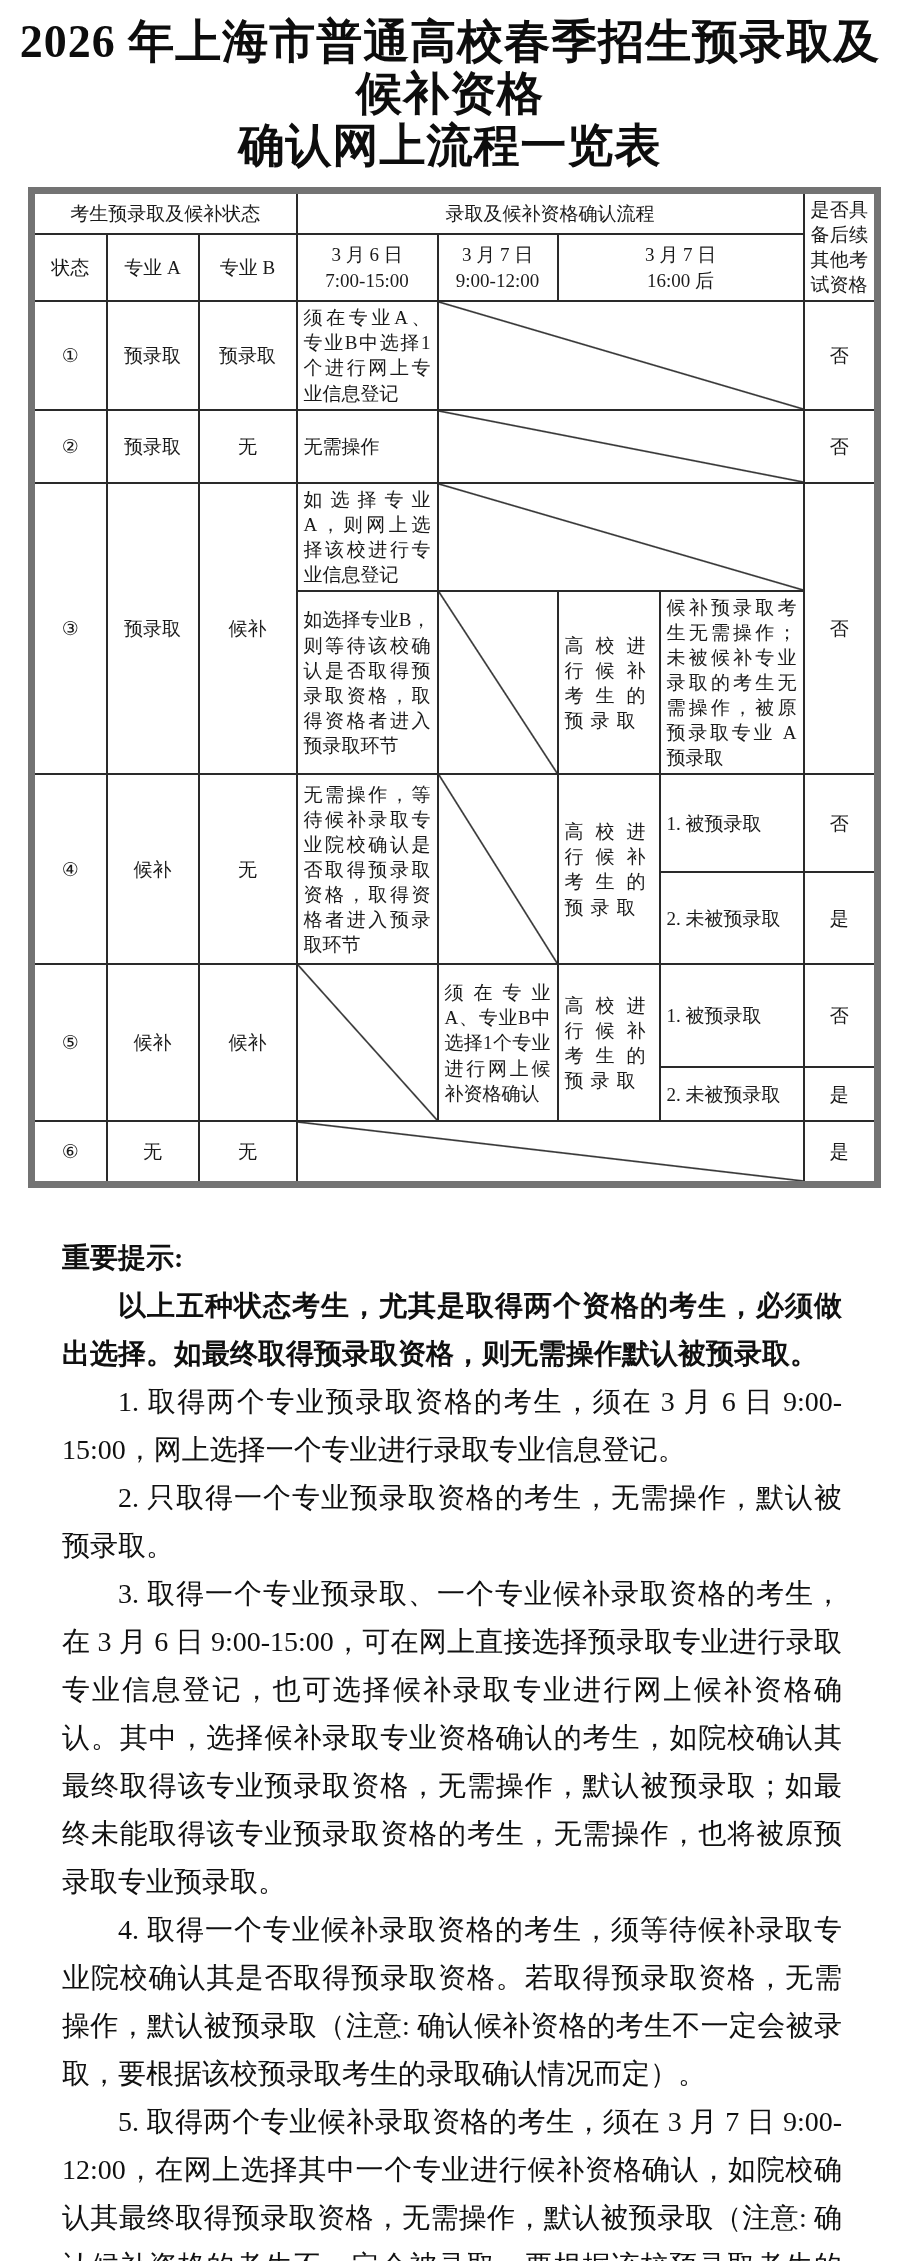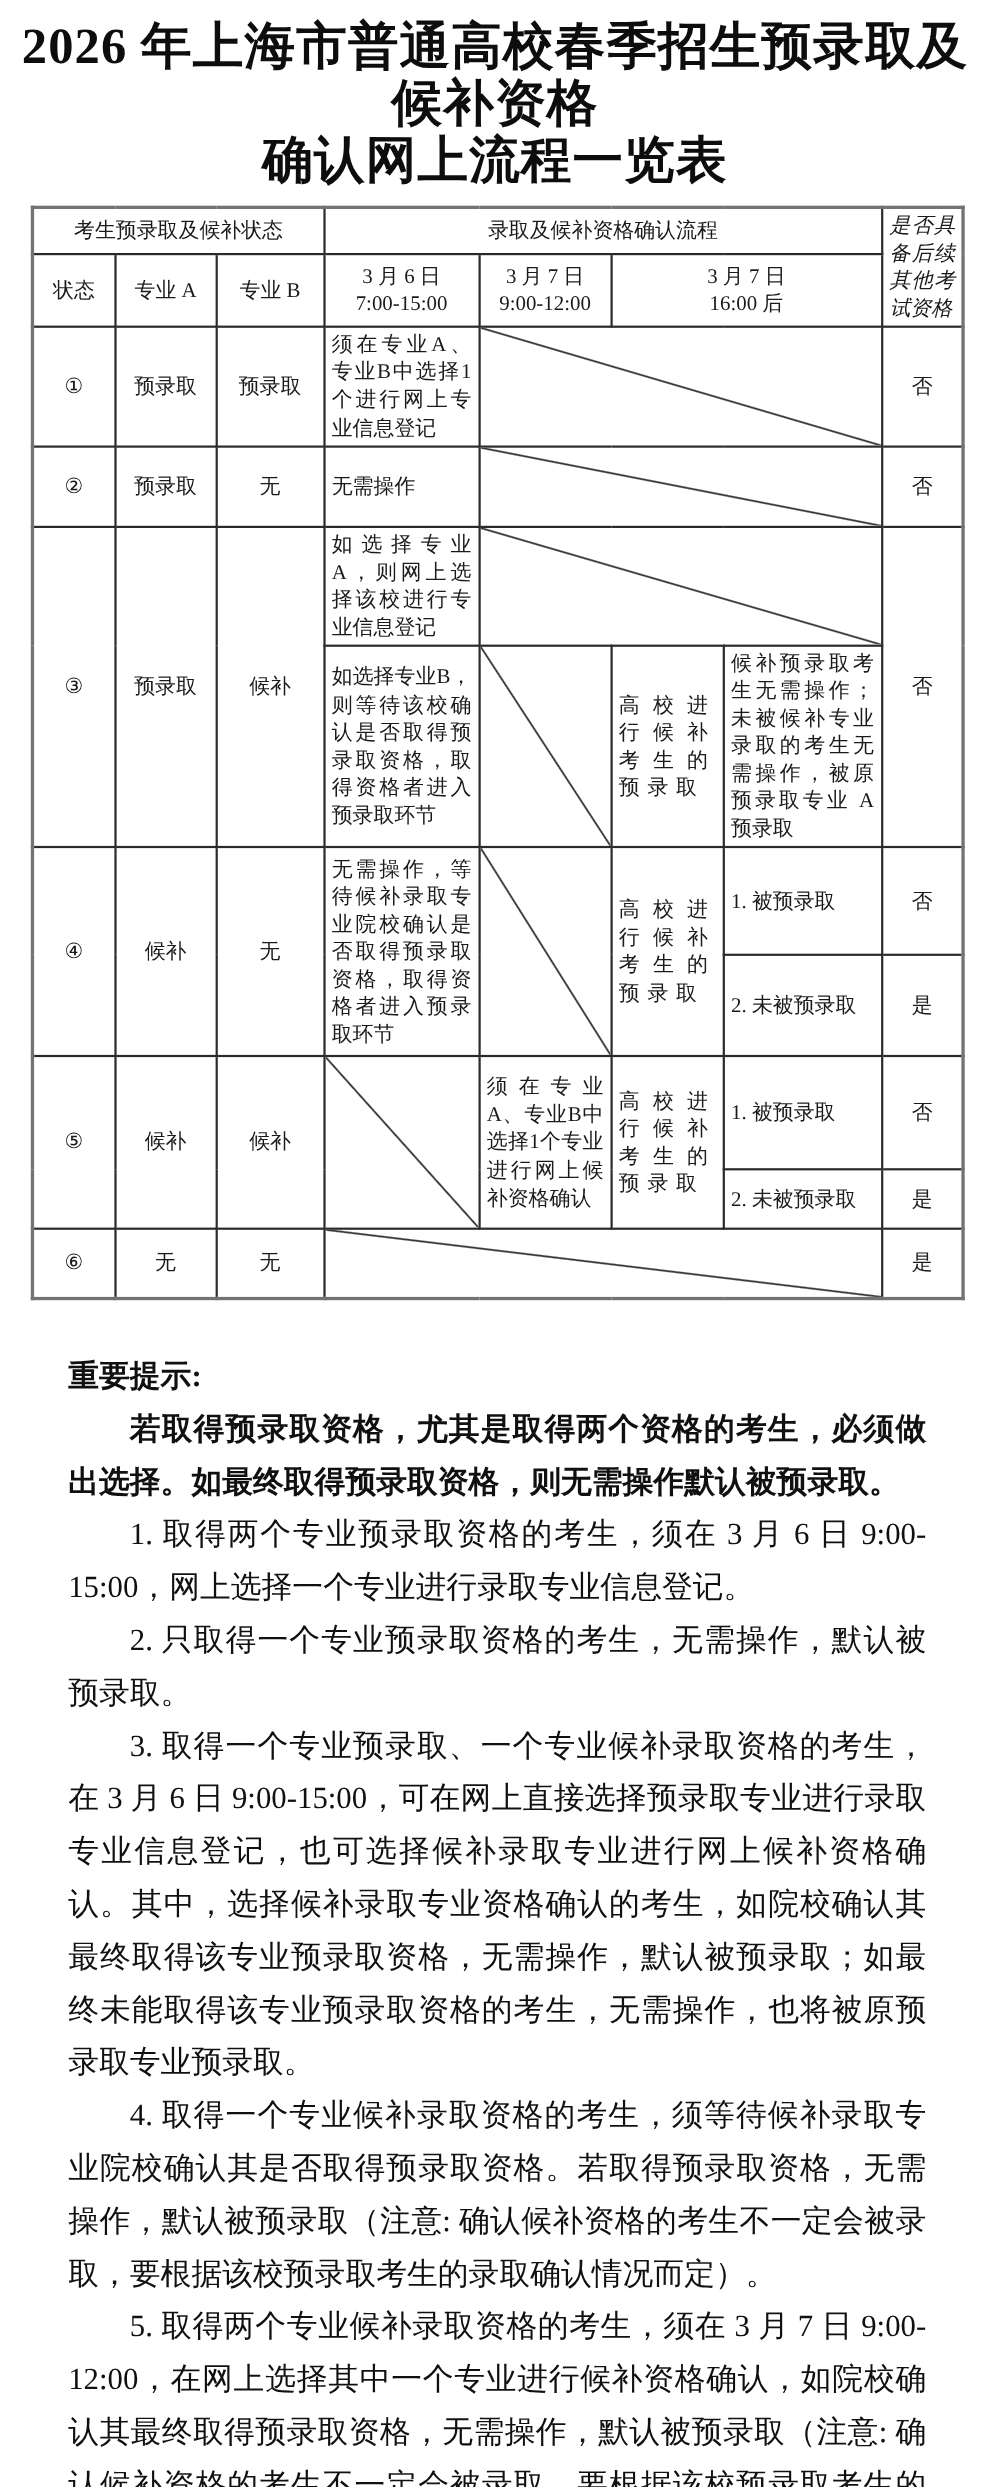--- a/index.html
+++ b/index.html
@@ -9,34 +9,34 @@
     overflow:hidden;
   }
   .page{width:900px;}
   .title{
     text-align:center;font-weight:bold;font-size:46px;line-height:52px;
     padding-top:16px;color:#0d0d0d;letter-spacing:1px;
   }
   table.flow{
     border-collapse:collapse;table-layout:fixed;
     width:846px;margin:15px 0 0 28px;
-    border:3px solid #737373;
+    border:7px solid #737373;
   }
   table.flow td{
     border:2px solid #2a2a2a;
     font-size:19px;line-height:1.32;
     padding:3px 6px;vertical-align:middle;
     overflow:hidden;color:#1a1a1a;
   }
   td.c{text-align:center;border-radius:26px;}
   td.j{text-align:justify;}
   td.pre{white-space:pre-line;text-align:center;}
   td.hdr{font-size:20px;text-align:center;}
   td.status{font-size:22px;text-align:center;}
-  td.followup{font-size:20px;line-height:24px;text-align:justify;padding:3px 6px;font-style:italic;}
+  td.followup{font-size:20px;line-height:24px;text-align:justify;padding:3px 6px;}
   td.college{
     text-align:justify;letter-spacing:7px;line-height:1.85;padding:3px 5px 3px 9px;
   }
   td.diag{position:relative;padding:0;}
   .dline{
     position:absolute;top:0;left:0;right:0;bottom:0;
     background:linear-gradient(to top right,
       transparent calc(50% - 1.4px),
       #3a3a3a calc(50% - 0.3px),
       #3a3a3a calc(50% + 0.3px),
@@ -174,21 +174,21 @@
       <td colspan="4" class="diag">
             <div class="dline"></div>
           </td>
       <td class="c">是</td>
     </tr>
   </tbody>
     </table>
 
   <div class="notes">
     <div class="heading">重要提示:</div>
-    <p class="intro">若取得预录取资格，尤其是取得两个资格的考生，必须做出选择。如最终取得预录取资格，则无需操作默认被预录取。</p>
+    <p class="intro">以上五种状态考生，尤其是取得两个资格的考生，必须做出选择。如最终取得预录取资格，则无需操作默认被预录取。</p>
     <p>1. 取得两个专业预录取资格的考生，须在 3 月 6 日 9:00-15:00，网上选择一个专业进行录取专业信息登记。</p>
     <p>2. 只取得一个专业预录取资格的考生，无需操作，默认被预录取。</p>
     <p>3. 取得一个专业预录取、一个专业候补录取资格的考生，在 3 月 6 日 9:00-15:00，可在网上直接选择预录取专业进行录取专业信息登记，也可选择候补录取专业进行网上候补资格确认。其中，选择候补录取专业资格确认的考生，如院校确认其最终取得该专业预录取资格，无需操作，默认被预录取；如最终未能取得该专业预录取资格的考生，无需操作，也将被原预录取专业预录取。</p>
     <p>4. 取得一个专业候补录取资格的考生，须等待候补录取专业院校确认其是否取得预录取资格。若取得预录取资格，无需操作，默认被预录取（注意: 确认候补资格的考生不一定会被录取，要根据该校预录取考生的录取确认情况而定）。</p>
     <p>5. 取得两个专业候补录取资格的考生，须在 3 月 7 日 9:00-12:00，在网上选择其中一个专业进行候补资格确认，如院校确认其最终取得预录取资格，无需操作，默认被预录取（注意: 确认候补资格的考生不一定会被录取，要根据该校预录取考生的录取确认情况而定）。</p>
   </div>
 
 </div>
 
 </body></html>

